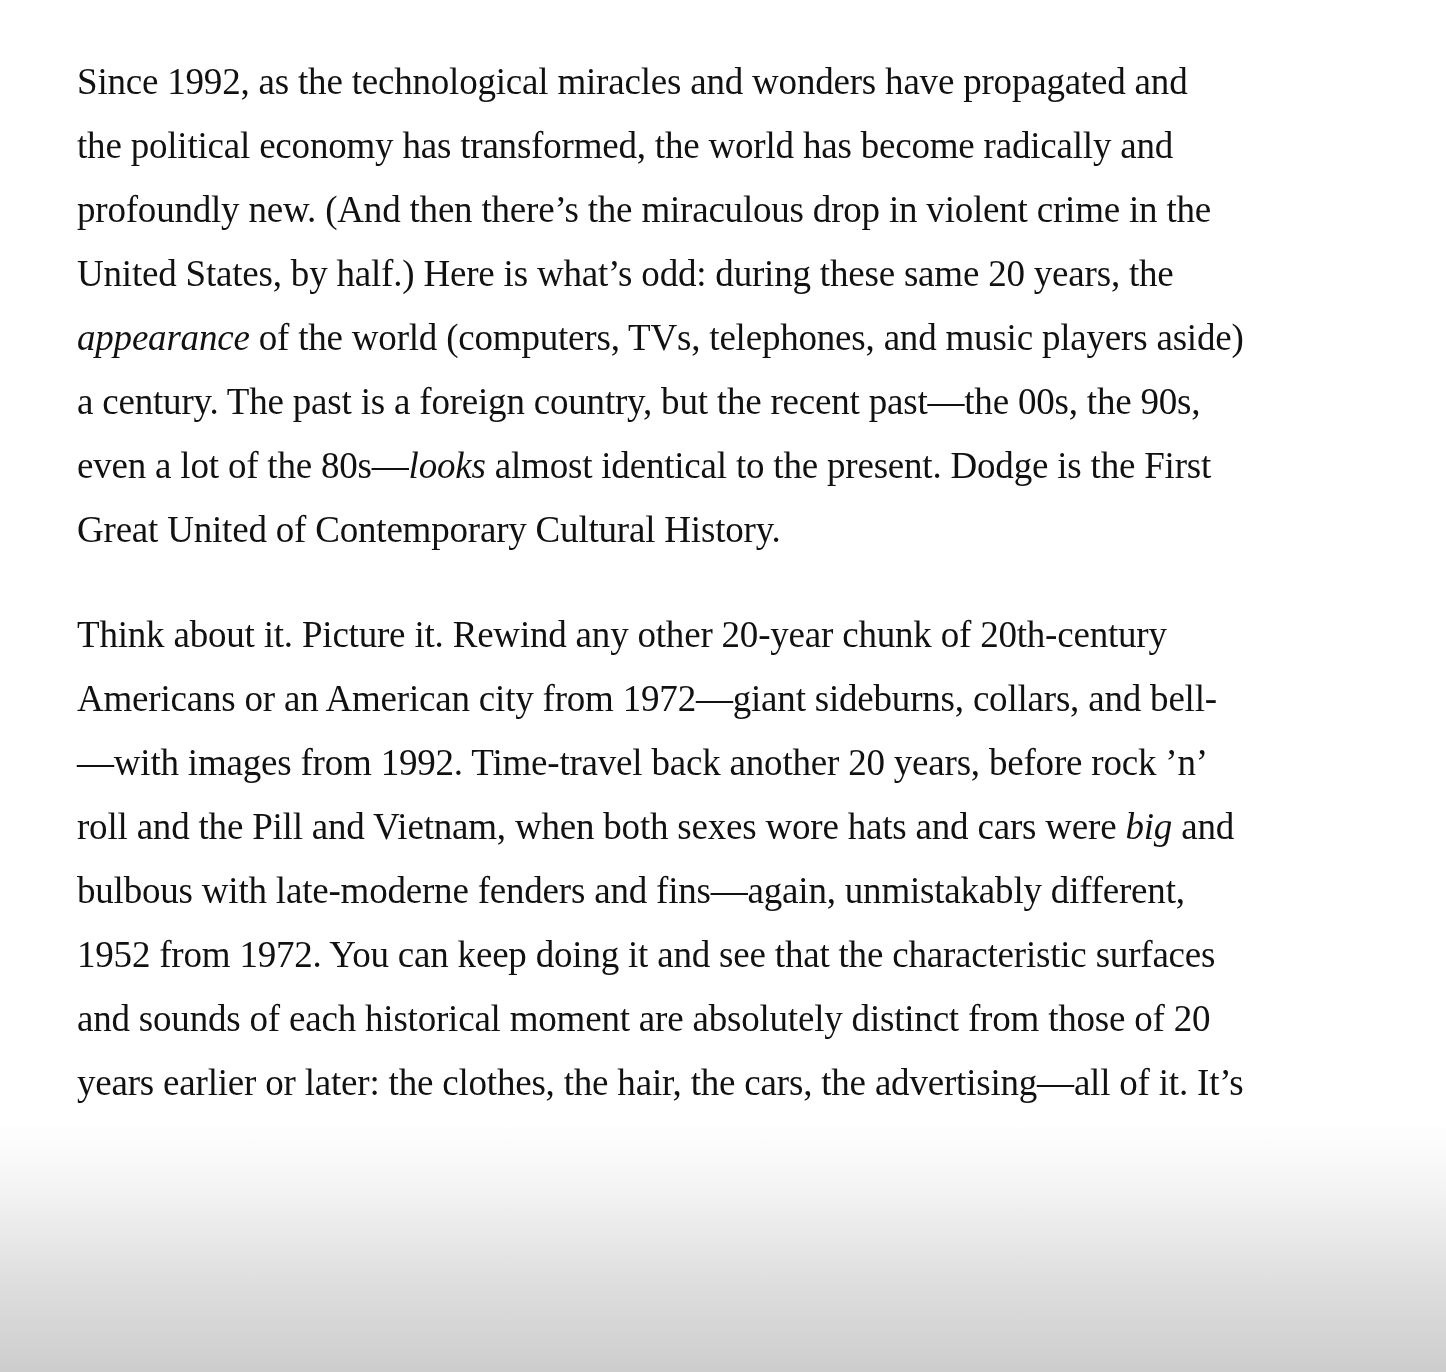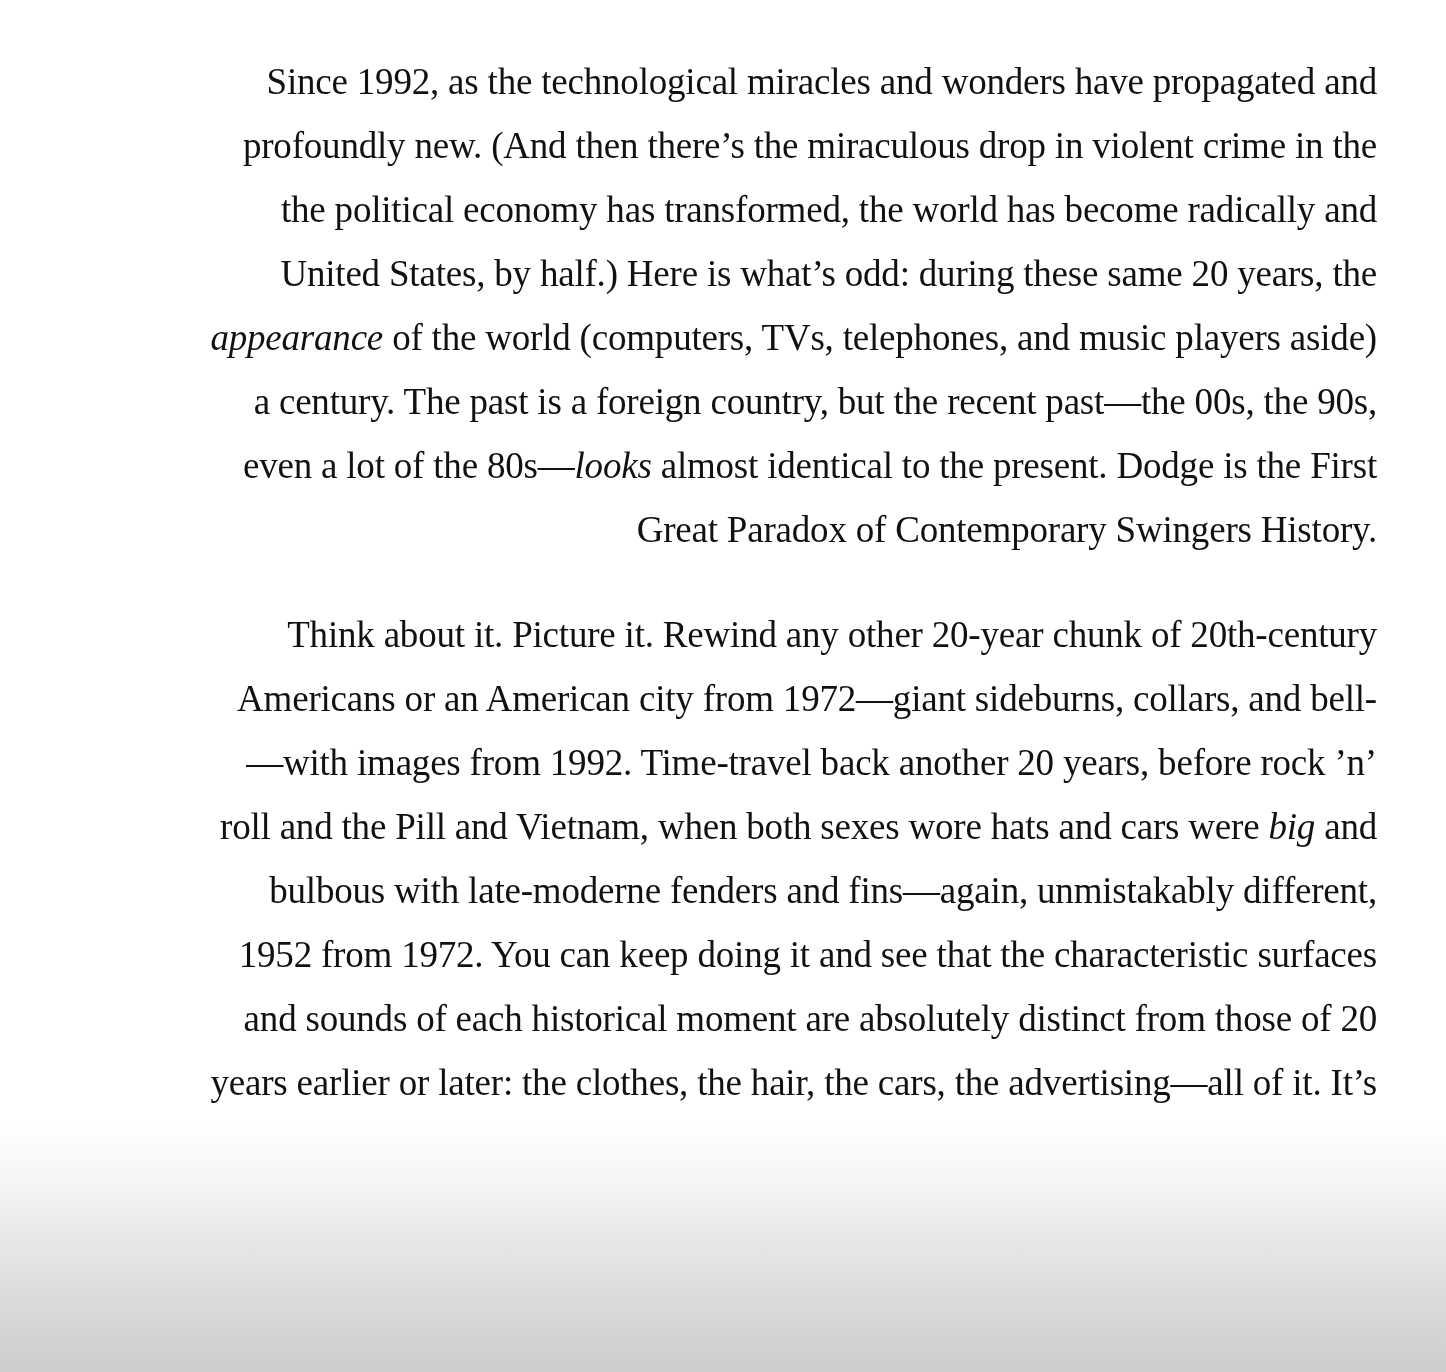--- a/index.html
+++ b/index.html
@@ -16,21 +16,20 @@
       color: #111111;
     }
     .article {
       position: absolute;
       left: 77px;
       top: 50px;
       width: 1300px;
     }
     .paragraph {
       margin: 0 0 41px 0;
-      text-align: right;
     }
     .line {
       display: block;
       white-space: nowrap;
       font-size: 37px;
       line-height: 64px;
       height: 64px;
       letter-spacing: -0.2px;
     }
     .line em {
@@ -50,27 +49,27 @@
         rgba(196,196,196,0.85) 100%);
       mix-blend-mode: multiply;
     }
   </style>
 </head>
 <body>
 
 <div class="article">
   <p class="paragraph">
     <span class="line"><span>Since 1992, as the technological miracles and wonders have propagated and</span><em></em><span></span></span>
+    <span class="line"><span>the political economy has transformed, the world has become radically and</span><em></em><span></span></span>
     <span class="line"><span>profoundly new. (And then there’s the miraculous drop in violent crime in the</span><em></em><span></span></span>
-    <span class="line"><span>the political economy has transformed, the world has become radically and</span><em></em><span></span></span>
     <span class="line"><span>United States, by half.) Here is what’s odd: during these same 20 years, the</span><em></em><span></span></span>
     <span class="line"><span></span><em>appearance</em><span> of the world (computers, TVs, telephones, and music players aside)</span></span>
     <span class="line"><span>a century. The past is a foreign country, but the recent past—the 00s, the 90s,</span><em></em><span></span></span>
     <span class="line"><span>even a lot of the 80s—</span><em>looks</em><span> almost identical to the present. Dodge is the First</span></span>
-    <span class="line"><span>Great Paradox of Contemporary Swingers History.</span><em></em><span></span></span>
+    <span class="line"><span>Great United of Contemporary Cultural History.</span><em></em><span></span></span>
   </p>
 
   <p class="paragraph">
     <span class="line"><span>Think about it. Picture it. Rewind any other 20-year chunk of 20th-century</span><em></em><span></span></span>
     <span class="line"><span>Americans or an American city from 1972—giant sideburns, collars, and bell-</span><em></em><span></span></span>
     <span class="line"><span>—with images from 1992. Time-travel back another 20 years, before rock ’n’</span><em></em><span></span></span>
     <span class="line"><span>roll and the Pill and Vietnam, when both sexes wore hats and cars were </span><em>big</em><span> and</span></span>
     <span class="line"><span>bulbous with late-moderne fenders and fins—again, unmistakably different,</span><em></em><span></span></span>
     <span class="line"><span>1952 from 1972. You can keep doing it and see that the characteristic surfaces</span><em></em><span></span></span>
     <span class="line"><span>and sounds of each historical moment are absolutely distinct from those of 20</span><em></em><span></span></span>

